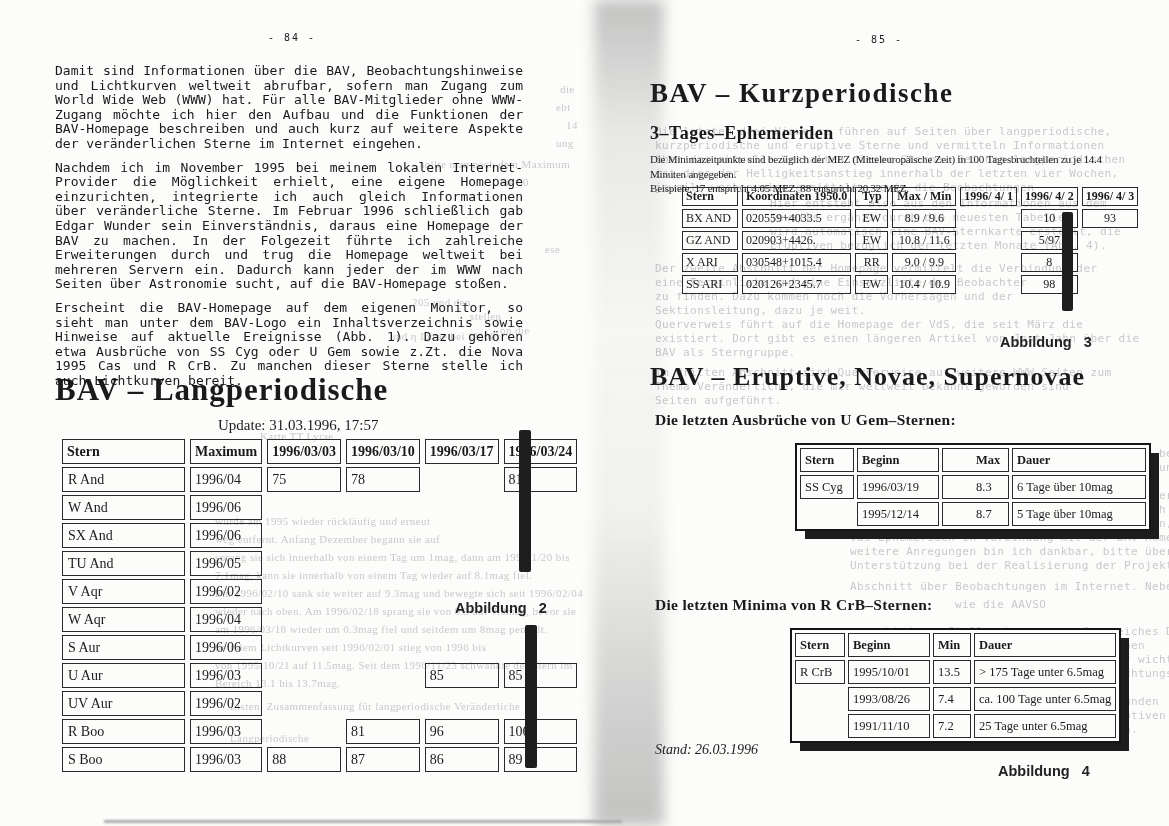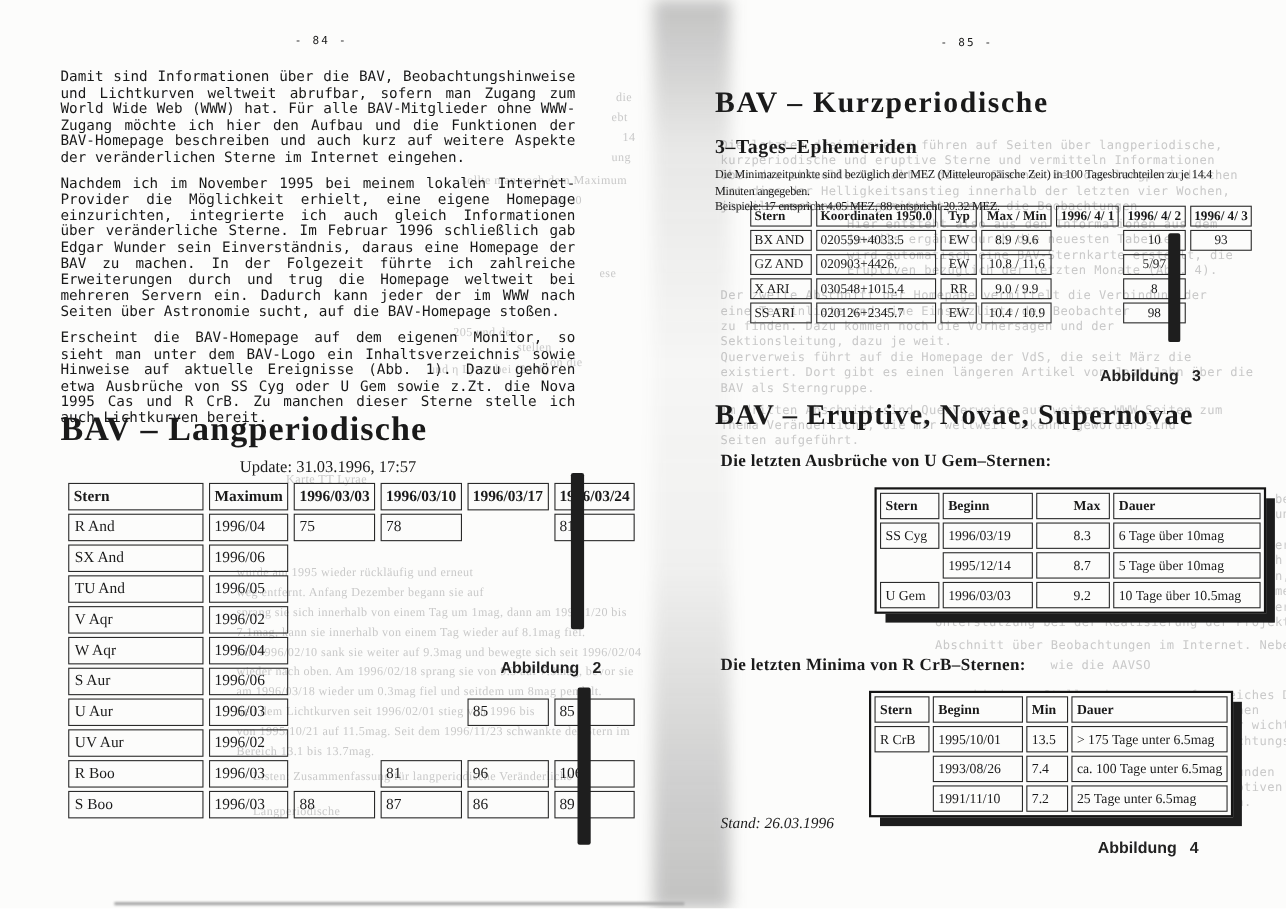--- a/index.html
+++ b/index.html
@@ -179,20 +179,28 @@
         <tbody>
           <tr>
             <td>R And</td>
             <td>1996/04</td>
             <td>75</td>
             <td>78</td>
             <td class="blank"></td>
             <td>81</td>
           </tr>
           <tr>
+            <td>W And</td>
+            <td>1996/06</td>
+            <td class="blank"></td>
+            <td class="blank"></td>
+            <td class="blank"></td>
+            <td class="blank"></td>
+          </tr>
+          <tr>
             <td>SX And</td>
             <td>1996/06</td>
             <td class="blank"></td>
             <td class="blank"></td>
             <td class="blank"></td>
             <td class="blank"></td>
           </tr>
           <tr>
             <td>TU And</td>
             <td>1996/05</td>
@@ -353,26 +361,20 @@
           <td>1996/03/19</td>
           <td>8.3</td>
           <td>6 Tage über 10mag</td>
         </tr>
         <tr>
           <td class="blank"></td>
           <td>1995/12/14</td>
           <td>8.7</td>
           <td>5 Tage über 10mag</td>
         </tr>
-        <tr>
-          <td>U Gem</td>
-          <td>1996/03/03</td>
-          <td>9.2</td>
-          <td>10 Tage über 10.5mag</td>
-        </tr>
       </tbody>
     </table>
 
   <div class="sub-head" id="rcrb-head">Die letzten Minima von R CrB–Sternen:</div>
   <table id="rcrb-table" class="shadow-table">
       <thead>
         <tr>
           <th>Stern</th>
           <th>Beginn</th>
           <th>Min</th>

